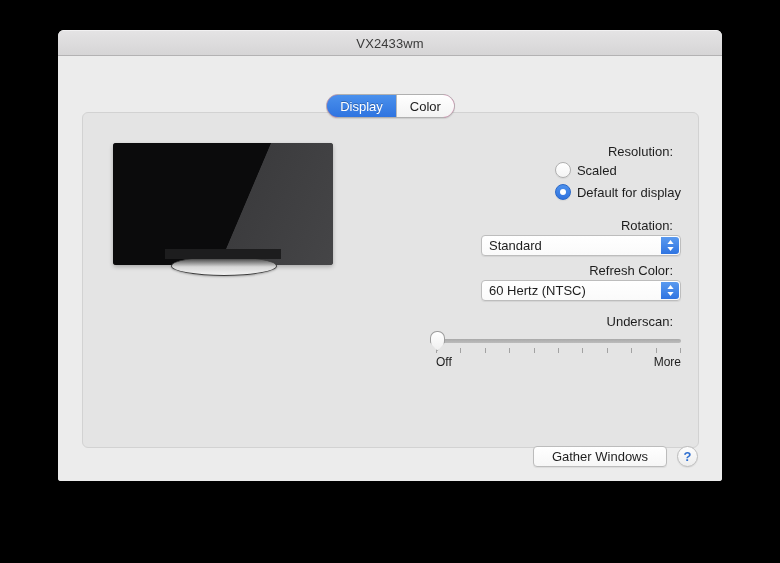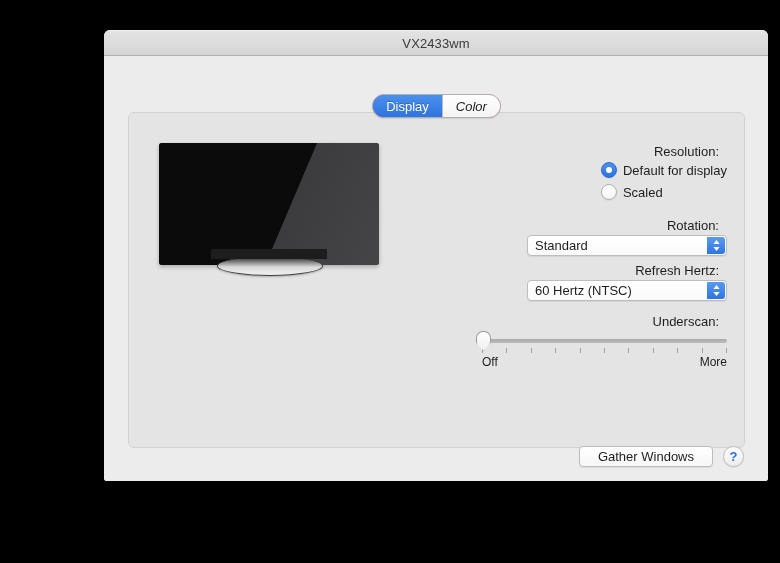--- a/index.html
+++ b/index.html
@@ -19,21 +19,20 @@
   .window {
     position: absolute;
     left: 58px;
     top: 30px;
     width: 664px;
     height: 451px;
     background: #ececec;
     border-radius: 6px 6px 3px 3px;
     box-shadow: 0 3px 14px rgba(0,0,0,0.55);
     overflow: hidden;
-    margin-left: 46px;
   }
 
   .titlebar {
     position: relative;
     height: 24px;
     background: linear-gradient(to bottom, #e4e3e4 0%, #d6d5d6 100%);
     border-bottom: 1px solid #b3b2b3;
     border-top: 1px solid #f2f1f2;
     display: flex;
     align-items: center;
@@ -84,21 +83,21 @@
   .seg {
     display: flex;
     align-items: center;
     justify-content: center;
     padding: 0 13px;
     font-size: 13px;
     color: #1d1d1d;
     background: linear-gradient(to bottom, #ffffff 0%, #f3f3f3 100%);
     cursor: default;
   }
-  .seg + .seg { border-left: 1px solid #b9b9b9; font-style: italic; }
+  .seg + .seg { border-left: 1px solid #b9b9b9; }
   .seg.active {
     background: linear-gradient(to bottom, #4a90ec 0%, #2f74e0 100%);
     color: #ffffff;
     text-shadow: 0 -1px 0 rgba(0,0,0,0.25);
   }
 
   
   .preview {
     position: absolute;
     left: 26px;
@@ -357,26 +356,26 @@
         <div class="tv-stand"></div>
         <div class="tv-stand-mask"></div>
       </div>
 
       <div class="controls">
 
         <div class="row">
           <div class="row-label">Resolution:</div>
           <div class="row-field">
             <div class="radio-line">
+              <span class="radio"></span>
+              <span class="radio-label">Scaled</span>
+            </div>
+            <div class="radio-line">
               <span class="radio checked"></span>
               <span class="radio-label">Default for display</span>
-            </div>
-            <div class="radio-line">
-              <span class="radio"></span>
-              <span class="radio-label">Scaled</span>
             </div>
           </div>
         </div>
 
         <div class="spacer-8"></div>
 
         <div class="row">
           <div class="row-label">Rotation:</div>
           <div class="row-field">
             <div class="popup">
@@ -387,21 +386,21 @@
                   <path d="M4.5 13 L1.4 9 L7.6 9 Z" fill="#ffffff"></path>
                 </svg>
               </span>
             </div>
           </div>
         </div>
 
         <div class="spacer-6"></div>
 
         <div class="row">
-          <div class="row-label">Refresh Hertz:</div>
+          <div class="row-label">Refresh Color:</div>
           <div class="row-field">
             <div class="popup">
               <span class="popup-value">60 Hertz (NTSC)</span>
               <span class="popup-arrows">
                 <svg width="9" height="15" viewBox="0 0 9 15" aria-hidden="true">
                   <path d="M4.5 2 L7.6 6 L1.4 6 Z" fill="#ffffff"></path>
                   <path d="M4.5 13 L1.4 9 L7.6 9 Z" fill="#ffffff"></path>
                 </svg>
               </span>
             </div>

